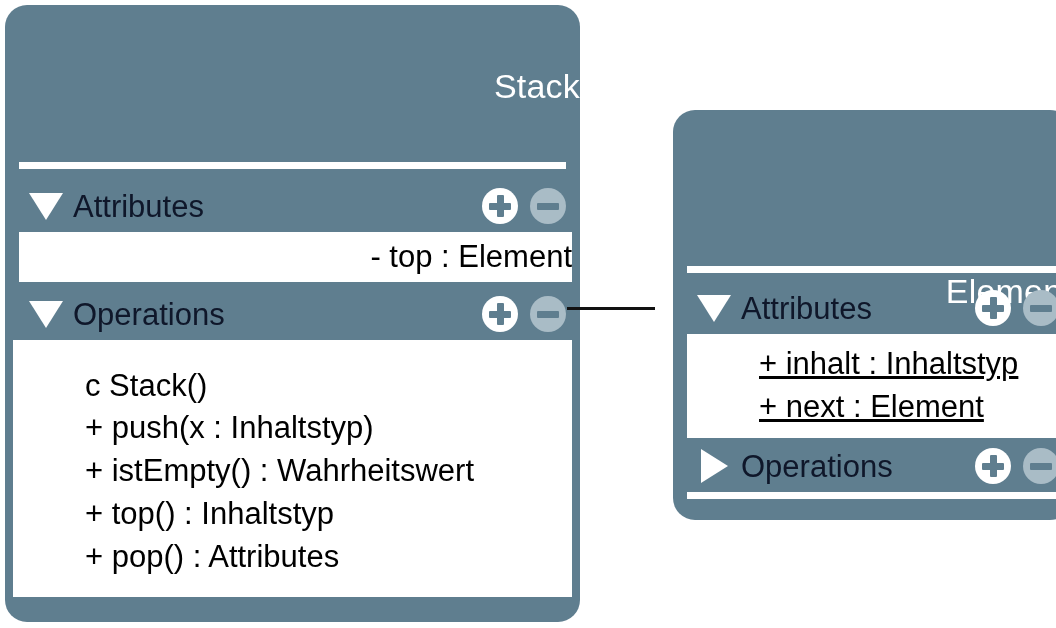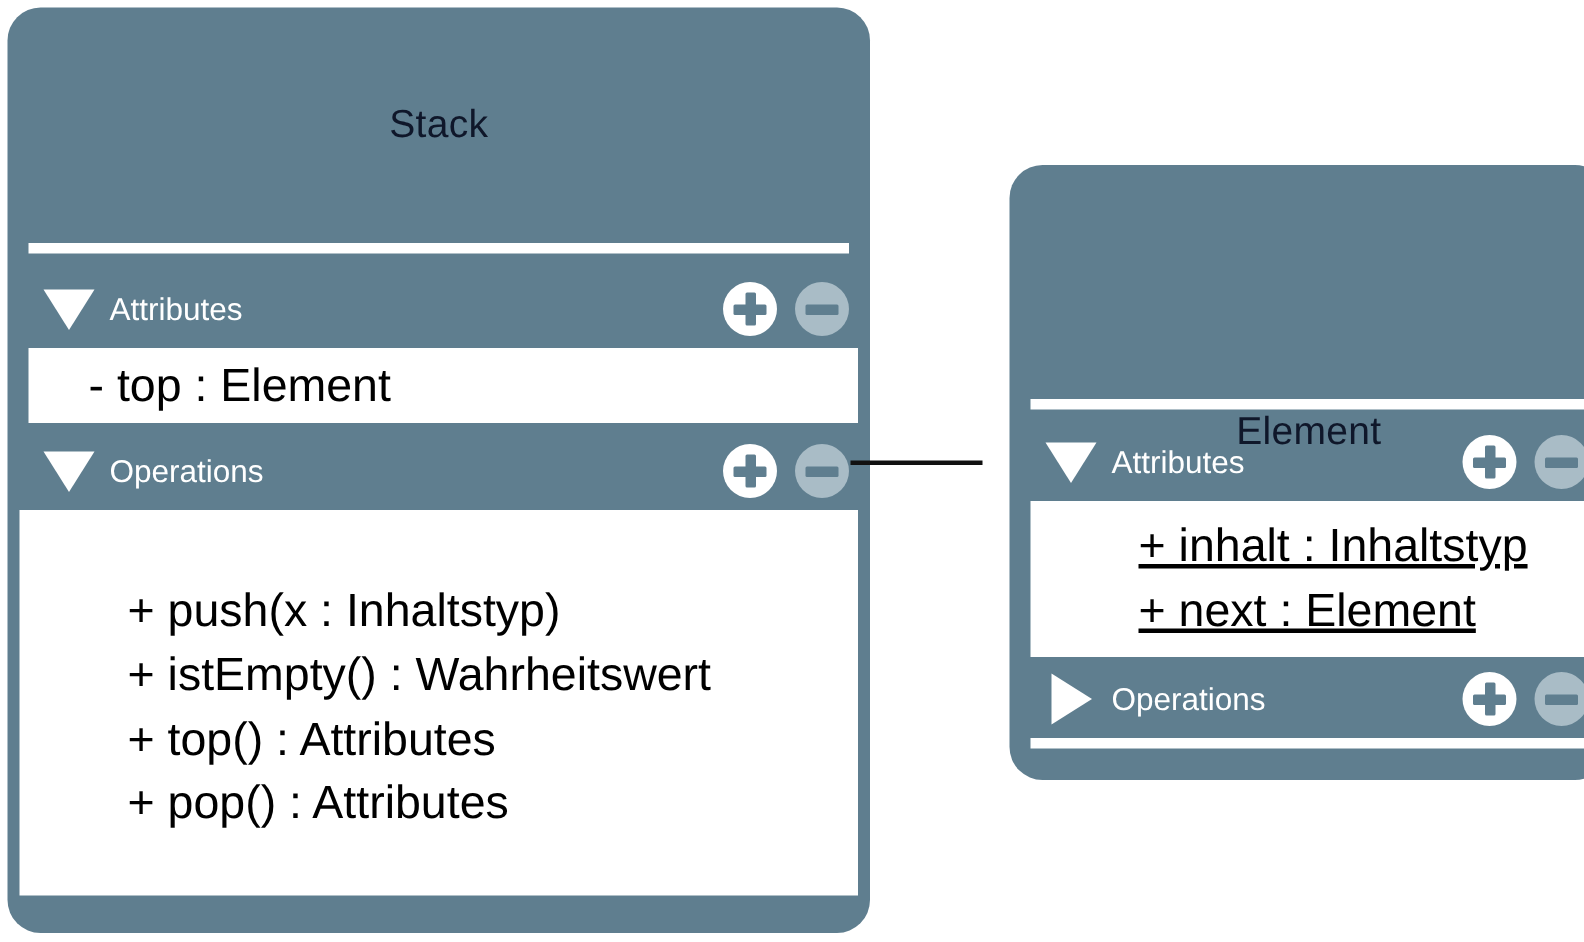--- a/index.html
+++ b/index.html
@@ -27,23 +27,23 @@
     box-sizing: border-box;
   }
   #stack-box  { left: 5px;   top: 5px;   width: 575px; height: 617px; }
   #element-box{ left: 645px; top: 110px; width: 399px; height: 410px; margin-left: 28px; }
 
   
   .class-title {
     position: absolute;
     left: 0;
     width: 100%;
-    text-align: center;
-    color: #0f172a;
-    font-size: 26px;
+    text-align: right;
+    color: #ffffff;
+    font-size: 34px;
     font-weight: 400;
     letter-spacing: 0.2px;
     line-height: 1;
   }
   #stack-box .class-title   { top: 64px; }
   #element-box .class-title { top: 164px; }
 
   
   .divider {
     position: absolute;
@@ -71,22 +71,22 @@
     border-right: 17px solid transparent;
     border-top: 27px solid #ffffff;
   }
   .tri-right {
     width: 0; height: 0;
     border-top: 17px solid transparent;
     border-bottom: 17px solid transparent;
     border-left: 27px solid #ffffff;
   }
   .section-label {
-    color: #ffffff;
-    font-size: 21px;
+    color: #0f172a;
+    font-size: 31px;
     font-weight: 400;
     flex: 1 1 auto;
     white-space: nowrap;
     line-height: 1;
   }
   .hdr-icons {
     display: flex;
     align-items: center;
     gap: 12px;
     flex: 0 0 auto;
@@ -131,21 +131,21 @@
     justify-content: center;
   }
   .member-row {
     color: #000000;
     font-size: 31px;
     font-weight: 400;
     white-space: nowrap;
     line-height: 1.38;
     padding-left: 78px;
   }
-  #stack-attr-panel .member-row { padding-left: 40px; }
+  #stack-attr-panel .member-row { padding-left: 80px; text-align: right; }
   #stack-ops-panel  .member-row { padding-left: 72px; }
   #element-attr-panel .member-row { padding-left: 72px; text-decoration: underline; }
 
   
   #connector {
     position: absolute;
     background: #111111;
     height: 3px;
   }
 </style>
@@ -190,23 +190,24 @@
           <span class="bar-h"></span>
           <span class="bar-v"></span>
         </span>
         <span class="icon-circle icon-minus">
           <span class="bar-h"></span>
         </span>
       </span>
     </div>
 
     <div id="stack-ops-panel" class="member-panel" style="left:8px; top:335px; width:559px; height:257px; padding-top:6px;">
+      <div class="member-row">c Stack()</div>
       <div class="member-row">+ push(x : Inhaltstyp)</div>
       <div class="member-row">+ istEmpty() : Wahrheitswert</div>
-      <div class="member-row">+ top() : Attributes</div>
+      <div class="member-row">+ top() : Inhaltstyp</div>
       <div class="member-row">+ pop() : Attributes</div>
     </div>
 
   </div>
 
   <div id="connector" style="left:567px; top:307px; width:88px;"></div>
 
   <div id="element-box" class="class-box">
 
     <div class="class-title">Element</div>

